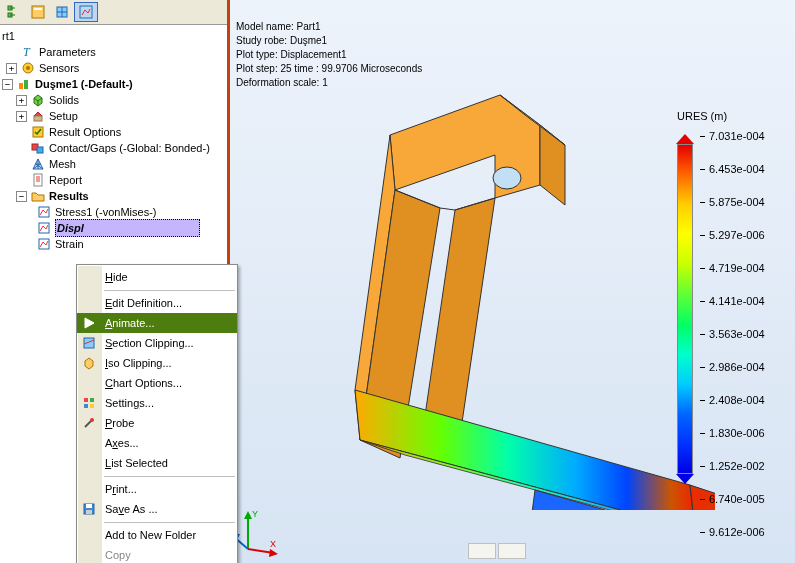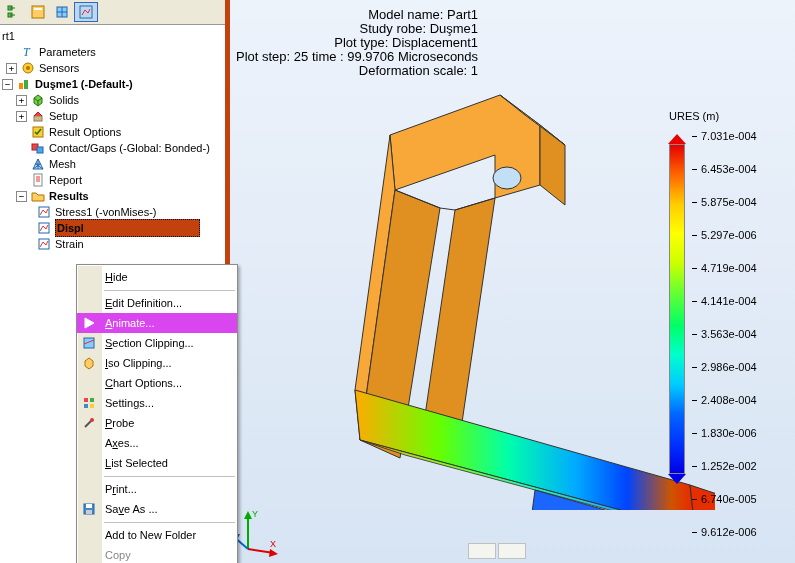--- a/index.html
+++ b/index.html
@@ -1,48 +1,48 @@
 <!DOCTYPE html>
 <html><head>
 <meta charset="utf-8">
 <style>
   * { box-sizing: border-box; margin: 0; padding: 0; }
   html, body { width: 795px; height: 563px; font-family: Tahoma, Arial, sans-serif; font-size: 11px; color: #000; background: #ece9d8; overflow: hidden; }
   .root { display: flex; width: 100%; height: 100%; }
-  .left { width: 230px; background: #fff; border-right: 5px solid #c2410c; display: flex; flex-direction: column; }
+  .left { width: 230px; background: #fff; border-right: 3px solid #c2410c; display: flex; flex-direction: column; }
   .toolbar { display: flex; gap: 0; padding: 2px; background: #ece9d8; border-bottom: 1px solid #999; }
   .tool { width: 24px; height: 20px; border: 1px solid transparent; display: flex; align-items: center; justify-content: center; }
   .tool.active { border: 1px solid #316ac5; background: #c2d5f0; }
   .tree { flex: 1; padding: 3px 2px; overflow: auto; }
   .tree-row { display: flex; align-items: center; gap: 3px; height: 16px; cursor: default; white-space: nowrap; }
   .expander { width: 11px; height: 11px; border: 1px solid #888; background: #fff; font-size: 9px; line-height: 9px; text-align: center; color: #000; font-family: monospace; }
   .exp-space { width: 11px; height: 11px; }
   .ico { width: 16px; height: 16px; display: inline-flex; align-items: center; justify-content: center; }
   .lbl { line-height: 16px; }
   .lbl.bold { font-weight: bold; }
-  .lbl.selected { background: #c2410c; border: 1px dotted #000; padding: 0 1px; }
+  .lbl.selected { background: #c4b5fd; border: 1px dotted #000; padding: 0 1px; font-style: italic; }
   .mid { flex: 1; position: relative; background: linear-gradient(#edf3fb, #d7e4f3); }
-  .info { position: absolute; left: 6px; top: 8px; font-size: 13px; line-height: 14px; text-align: right; }
+  .info { position: absolute; left: 6px; top: 20px; font-size: 10px; line-height: 14px; }
   .axes { position: absolute; left: 0; bottom: 6px; }
-  .legend { position: absolute; right: 16px; top: 110px; width: 110px; }
+  .legend { position: absolute; right: 8px; top: 110px; width: 110px; }
   .legend-title { font-size: 11px; margin-bottom: 12px; }
   .legend-body { display: flex; }
   .bar-wrap { display:flex; flex-direction:column; }
   .bar-top-tri { width:0;height:0;border-left:9px solid transparent;border-right:9px solid transparent;border-bottom:10px solid #e60000; margin-left:-1px;}
   .bar-bot-tri { width:0;height:0;border-left:9px solid transparent;border-right:9px solid transparent;border-top:10px solid #0000e6; margin-left:-1px;}
   .bar-mid { width: 16px; height: 330px; background: linear-gradient(to bottom,#e60000 0%,#ff6600 9%,#ffcc00 18%,#ffff00 27%,#ccff00 36%,#66ff33 45%,#00ff66 55%,#00ffcc 64%,#00ccff 73%,#0066ff 82%,#0033ff 91%,#0000e6 100%); border:1px solid #888; }
   .ticks { margin-left: 6px; display: flex; flex-direction: column; justify-content: space-between; height: 350px; margin-top:-4px;gap:21px; }
   .tick { display: flex; align-items: center; gap: 4px; font-size: 11px; height: 14px; }
   .tick::before { content: ""; width: 5px; height: 1px; background: #000; }
   .ctx-menu { position: absolute; left: 76px; top: 264px; width: 162px; background: #fff; border: 1px solid #8b8b8b; box-shadow: 2px 2px 3px rgba(0,0,0,.3); z-index: 50; }
   .ctx-iconstrip { position: absolute; left: 1px; top: 1px; bottom: 1px; width: 24px; background: #ece9d8; }
   .ctx-items { position: relative; padding: 2px 0; }
   .ctx-item { position: relative; display: flex; align-items: center; height: 20px; padding-left: 28px; padding-right: 8px; font-size: 11px; cursor: default; }
   .ctx-item-icon { position: absolute; left: 4px; top: 2px; width: 16px; height: 16px; display:flex;align-items:center;justify-content:center; }
-  .ctx-item.highlight { background: #d946ef; color: #fff; }
+  .ctx-item.highlight { background: #4d7c0f; color: #fff; }
   .ctx-item.highlight .ctx-item-icon svg * { stroke:#fff; fill:#fff; }
   .ctx-sep { position:relative; height: 6px; }
   .ctx-sep::after { content: ""; position: absolute; left: 27px; right: 2px; top: 3px; height: 1px; background: #c0c0c0; }
   .und { text-decoration: underline; }
   .linebtn { position:absolute; bottom:4px; left:238px; display:flex; gap:2px;}
   .linebtn > div { width:28px;height:16px;border:1px solid #c0c0c0;background:#f5f5f0;font-size:9px;display:flex;align-items:center;justify-content:center;}
 </style>
 </head>
 <body>
 

